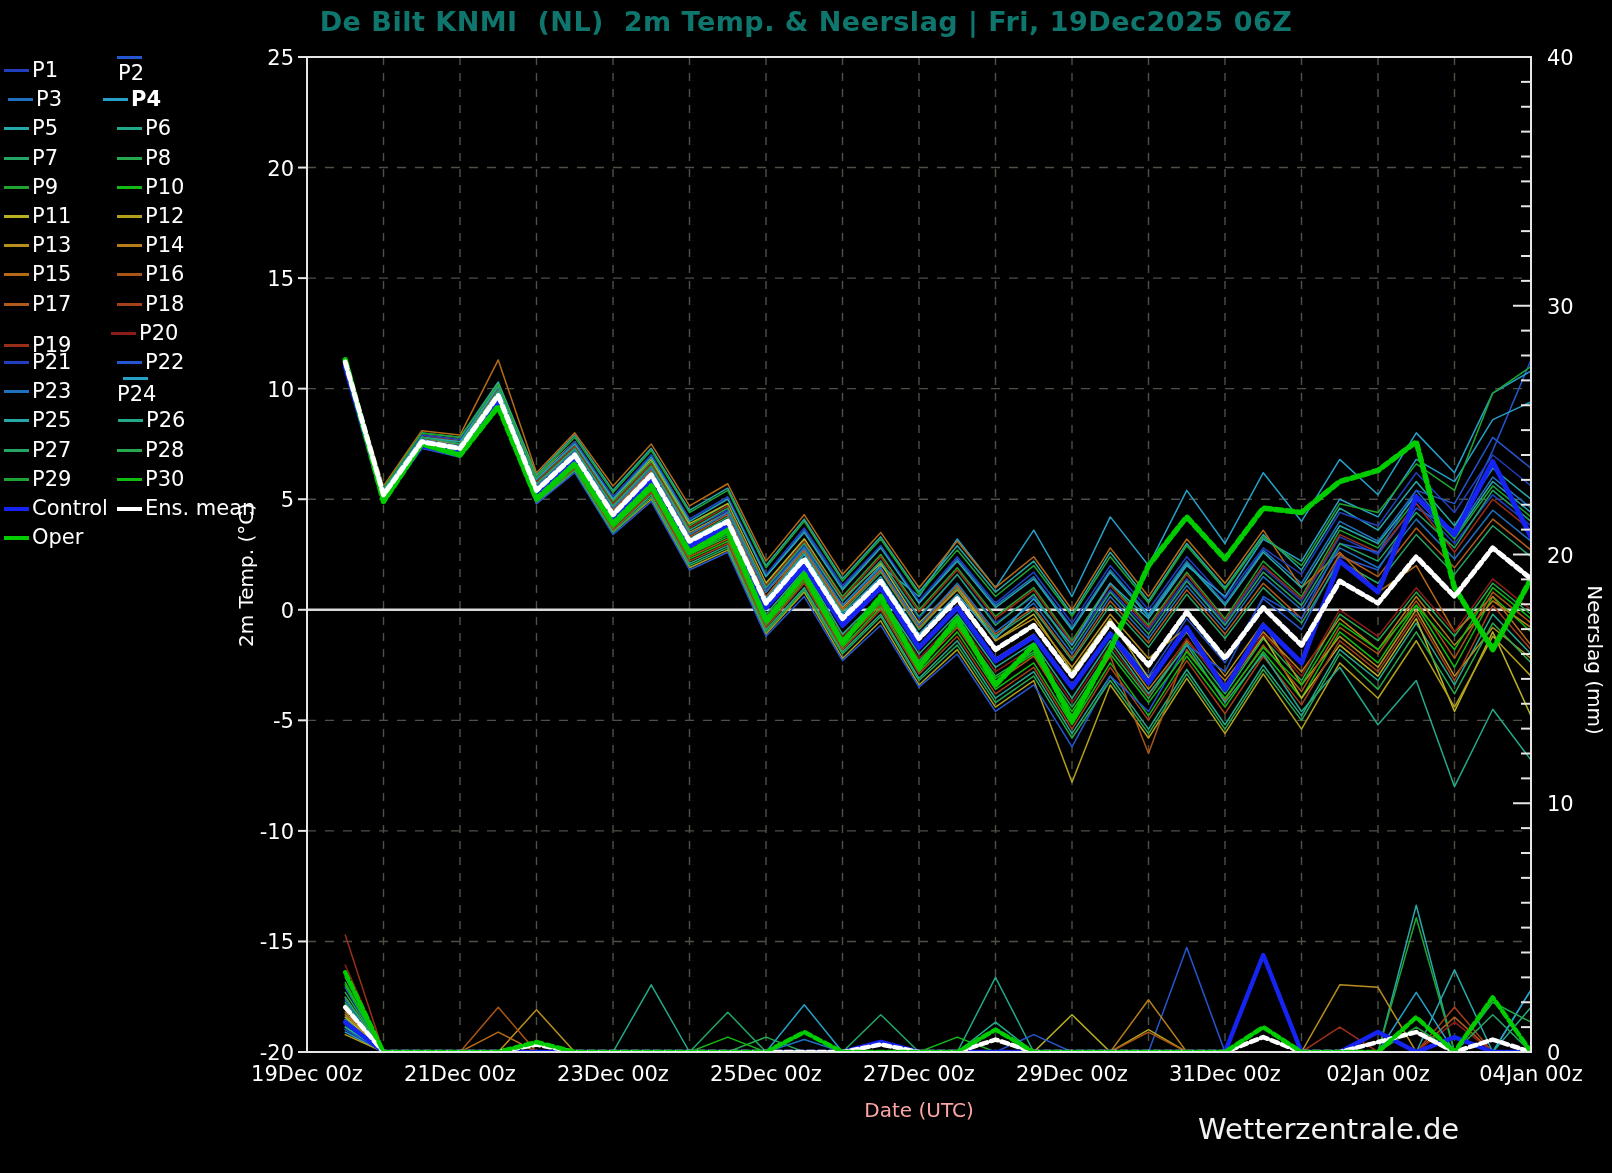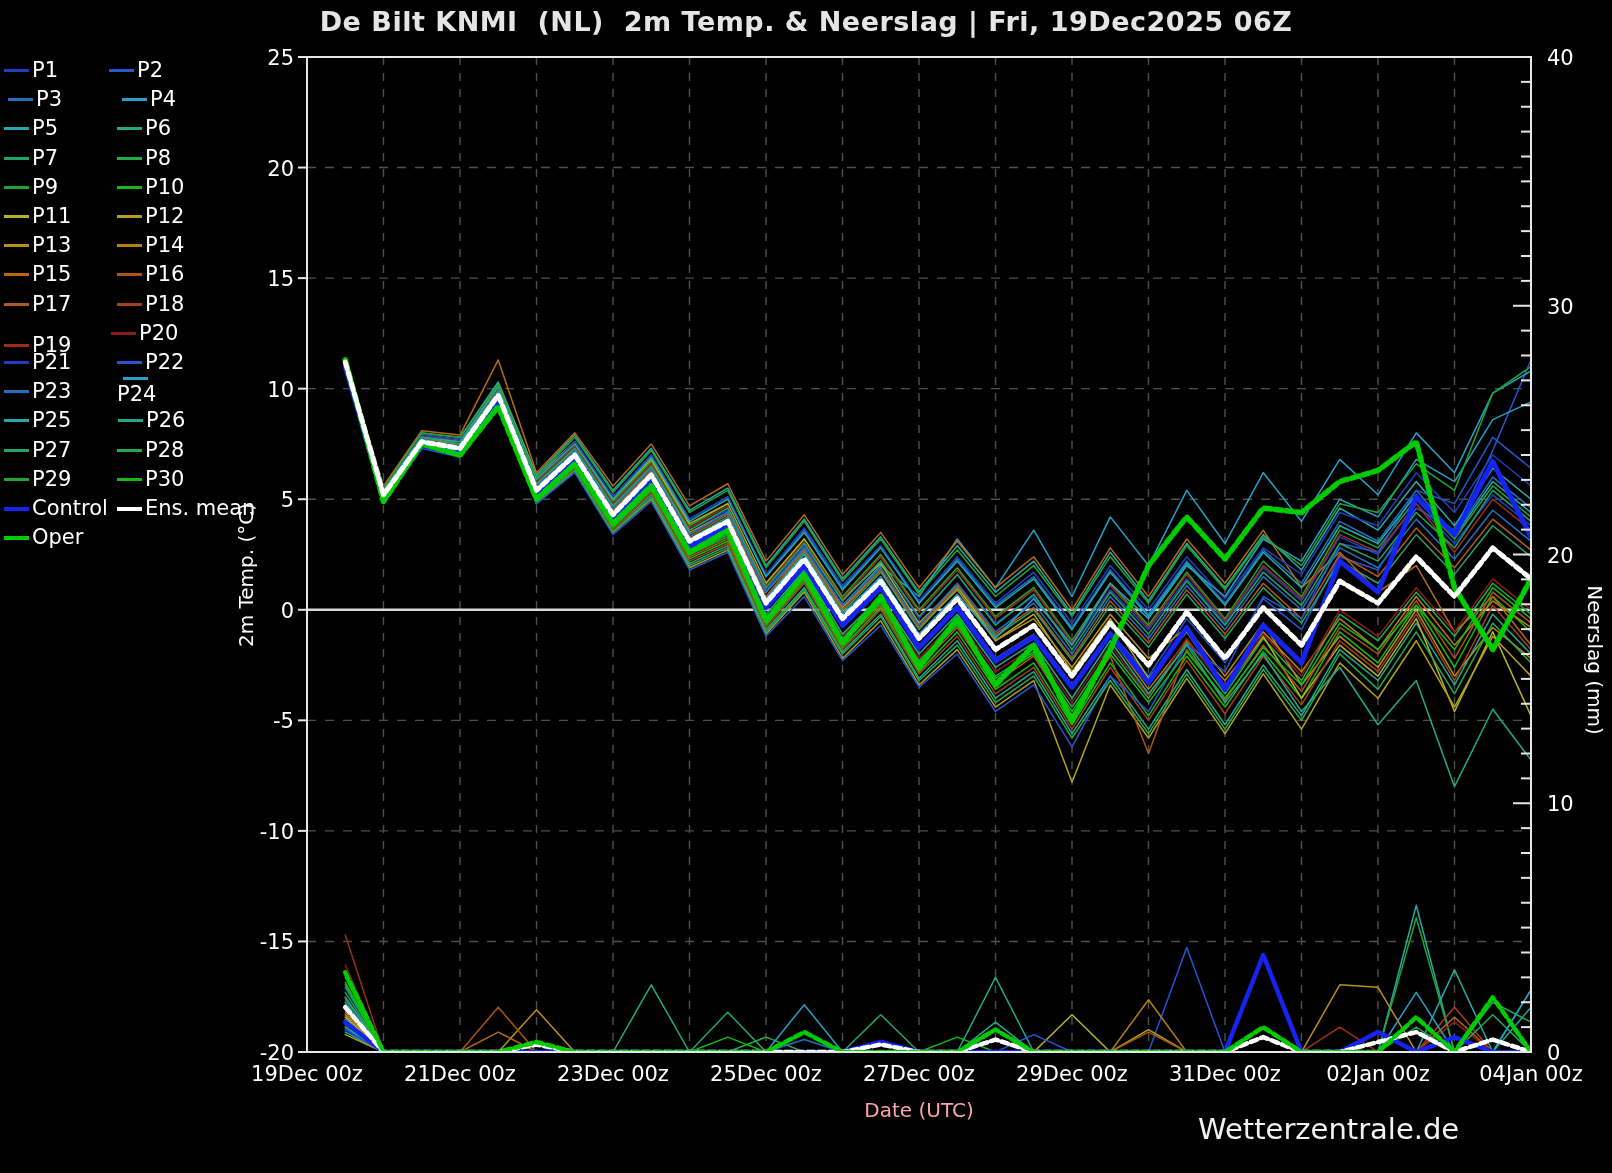--- a/index.html
+++ b/index.html
@@ -3,21 +3,21 @@
 <meta charset="utf-8">
 <style>
   html,body { margin:0; padding:0; background:#000; }
   .page {
     position:relative; width:1612px; height:1173px; background:#000000;
     font-family:"DejaVu Sans","Liberation Sans",sans-serif; color:#ffffff;
     overflow:hidden;
   }
   .title {
     position:absolute; top:6px; left:0; width:1612px; text-align:center;
-    font-size:27px; font-weight:bold; color:#e5e5e5; white-space:pre;
+    font-size:27px; font-weight:bold; color:#0f766e; white-space:pre;
     letter-spacing:0.5px;
   }
   .legend { position:absolute; left:4px; top:56px; width:300px; }
   .legend-row { position:absolute; left:0; height:29px; width:300px; }
   .legend-item { position:absolute; top:0; display:flex; align-items:center; height:29px; }
   .legend-item .swatch { display:inline-block; width:25px; margin-right:3px; flex:none; }
   .legend-item .lab { font-size:21px; color:#ffffff; white-space:nowrap; line-height:29px; }
   svg.chart { position:absolute; left:0; top:0; }
   .axis-title-left {
     position:absolute; left:97px; top:562px; width:300px; height:26px;
@@ -46,31 +46,31 @@
 <div class="page">
 
   <div class="title">De Bilt KNMI  (NL)  2m Temp. &amp; Neerslag | Fri, 19Dec2025 06Z</div>
 
   <div class="legend" id="legend">
       <div class="legend-row" style="top: 0px;">
         <div class="legend-item" style="left: 0px;">
           <span class="swatch" style="background: rgb(31, 63, 190); height: 3px;"></span>
           <span class="lab">P1</span>
         </div>
-        <div class="legend-item" style="left: 105px;">
+        <div class="legend-item" style="left: 113px; flex-direction: column;">
           <span class="swatch" style="background: rgb(36, 86, 207); height: 3px;"></span>
           <span class="lab">P2</span>
         </div>
       </div>
       <div class="legend-row" style="top: 29.2px;">
         <div class="legend-item" style="left: 4px;">
           <span class="swatch" style="background: rgb(32, 112, 192); height: 3px;"></span>
           <span class="lab">P3</span>
         </div>
-        <div class="legend-item" style="left: 118px;">
+        <div class="legend-item" style="left: 99px; font-weight: bold;">
           <span class="swatch" style="background: rgb(38, 160, 200); height: 3px;"></span>
           <span class="lab">P4</span>
         </div>
       </div>
       <div class="legend-row" style="top: 58.4px;">
         <div class="legend-item" style="left: 0px;">
           <span class="swatch" style="background: rgb(38, 168, 168); height: 3px;"></span>
           <span class="lab">P5</span>
         </div>
         <div class="legend-item" style="left: 113px;">

